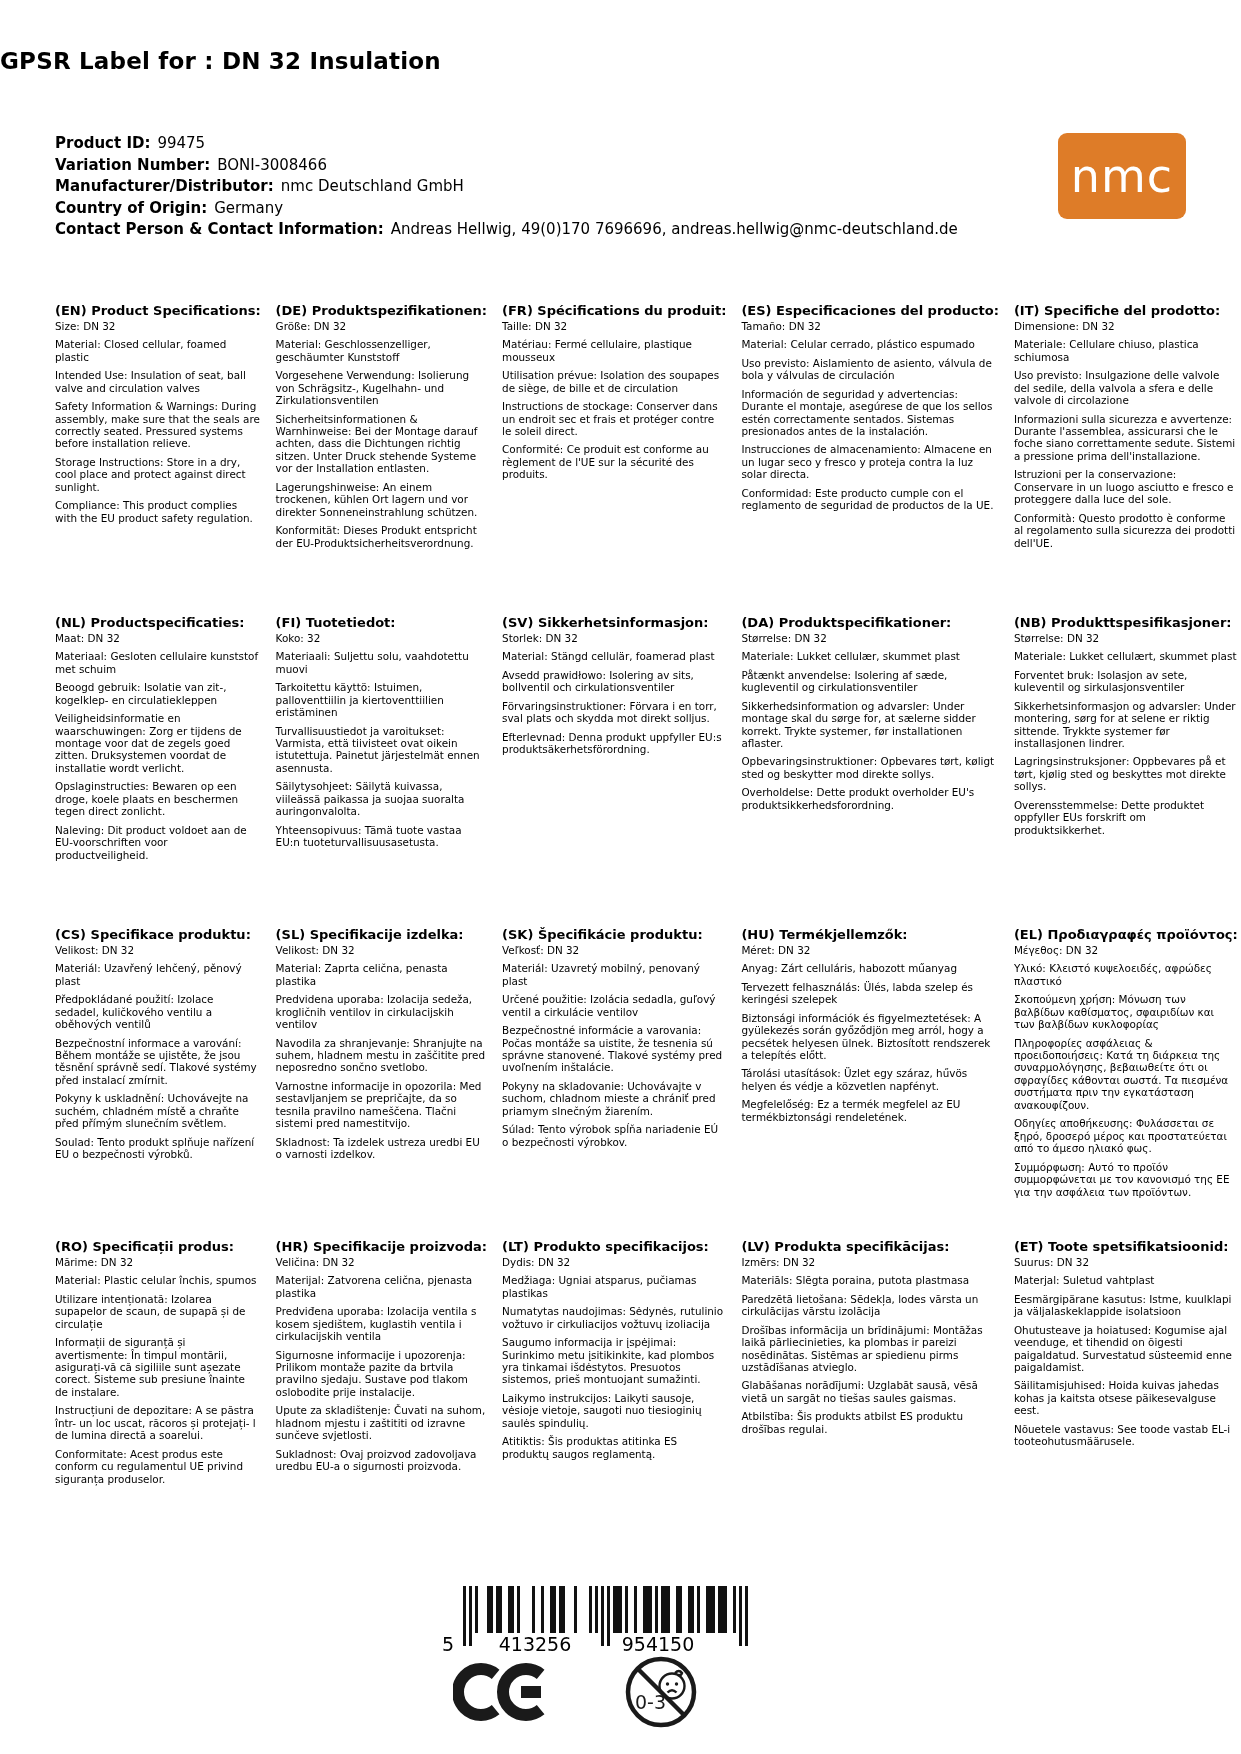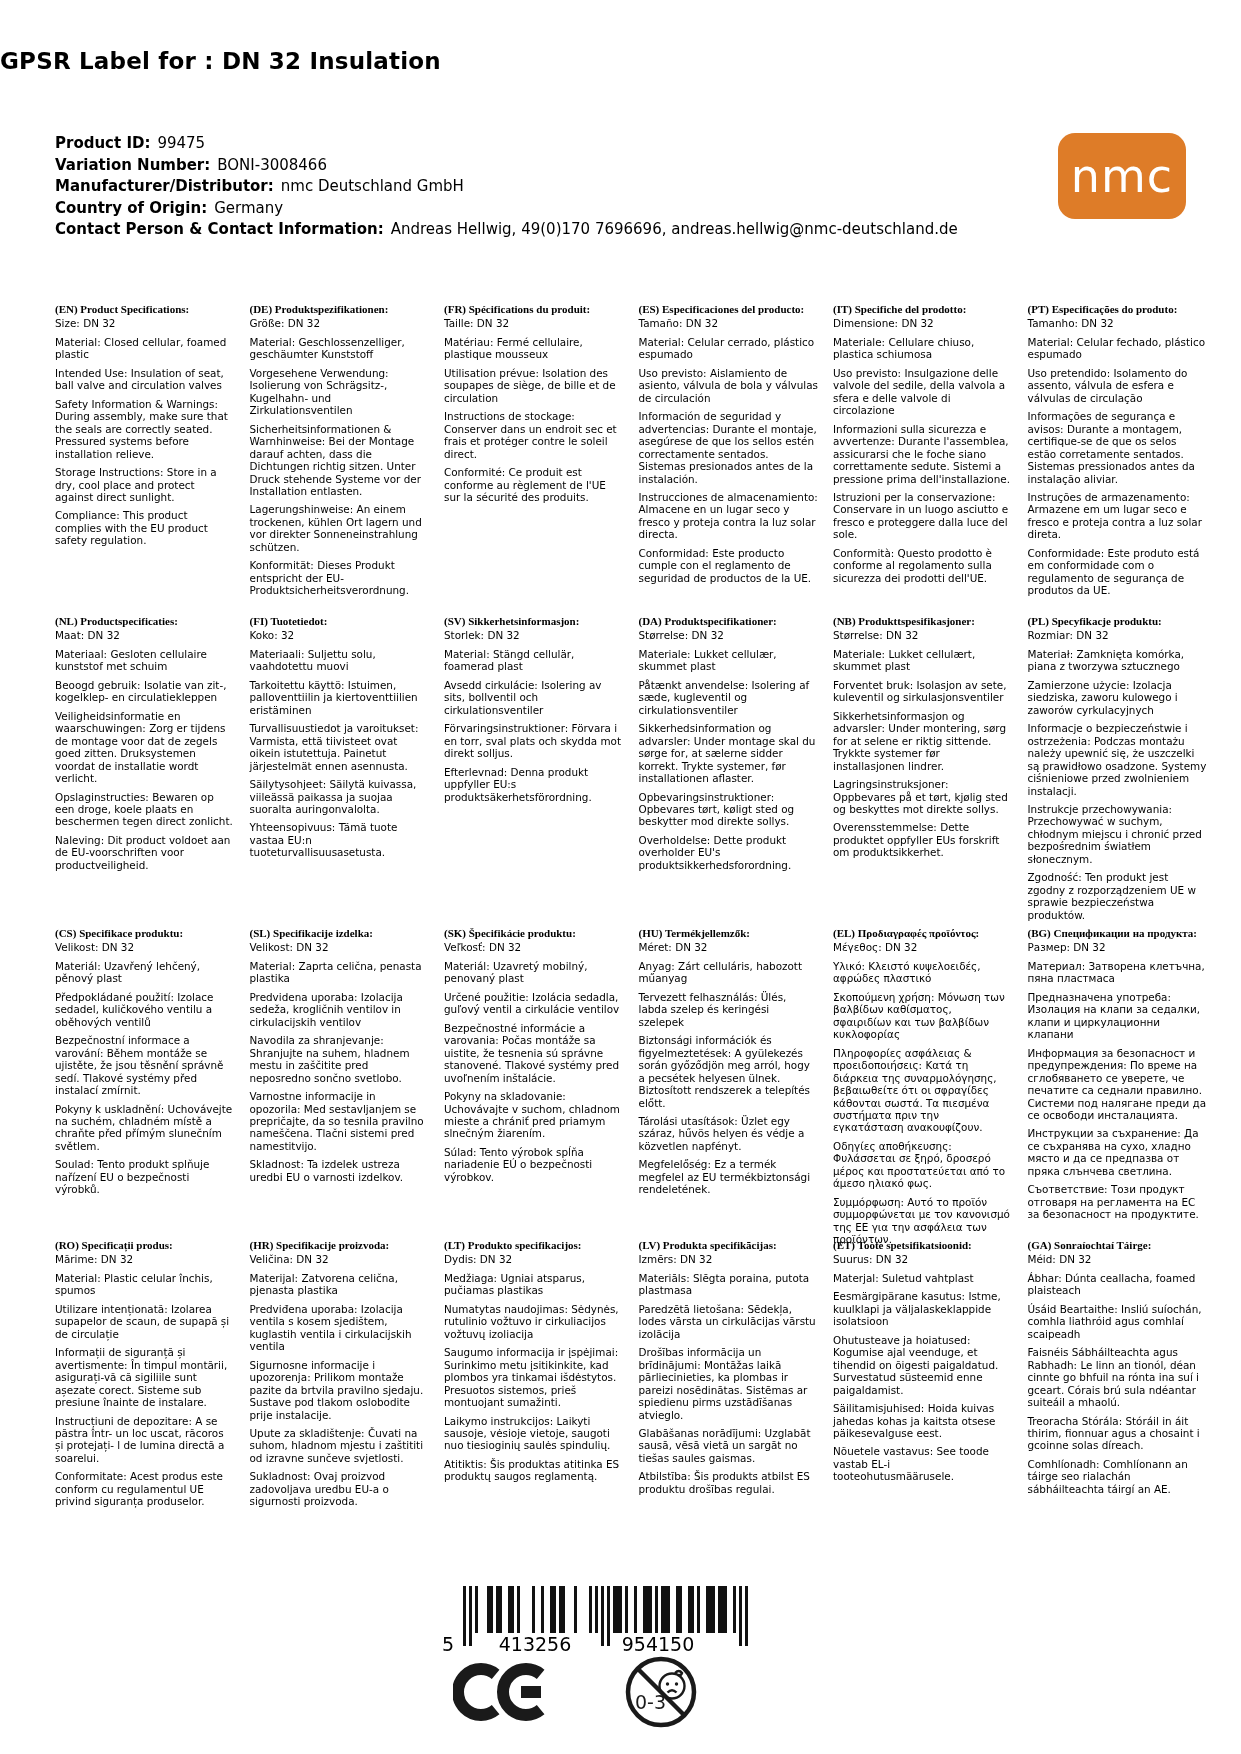--- a/index.html
+++ b/index.html
@@ -4,26 +4,26 @@
 <style>
   html,body{margin:0;padding:0;background:#ffffff;}
   .page{position:relative;width:1241px;height:1754px;background:#fff;color:#000;
         font-family:"DejaVu Sans","Liberation Sans",sans-serif;overflow:hidden;}
   .title{position:absolute;top:48px;left:0;right:0;
          font-size:23px;font-weight:bold;letter-spacing:0.2px;}
   .info{position:absolute;left:55px;top:133px;font-size:15px;line-height:21.5px;}
   .info-line b{font-weight:bold;}
   .info-line .val{margin-left:7px;}
   .logo{position:absolute;left:1058px;top:133px;width:128px;height:86px;
-        background:#de7c28;border-radius:17px;display:flex;align-items:center;justify-content:center;}
+        background:#de7c28;border-radius:9px;display:flex;align-items:center;justify-content:center;}
   .logo span{color:#fff;font-size:46px;line-height:1;letter-spacing:1px;}
   .grid{position:absolute;left:55px;top:303px;width:1152px;display:grid;
         grid-template-columns:repeat(6,1fr);column-gap:15px;grid-auto-rows:312px;}
   .cell{font-size:10.4px;line-height:1.2;overflow:visible;}
-  .cell h3{font-size:11px;font-weight:bold;margin:0 0 1px 0;white-space:nowrap;font-family:Liberation Serif, serif;}
+  .cell h3{font-size:13px;font-weight:bold;margin:0 0 1px 0;white-space:nowrap;}
   .cell p{margin:0 0 6px 0;}
   .bc-num{position:absolute;top:1633px;font-size:19px;text-align:center;}
   .footer-icons svg{position:absolute;}
 </style>
 </head>
 <body>
 
 <div class="page">
 
   <div class="title">GPSR Label for : DN 32 Insulation</div>
@@ -109,21 +109,21 @@
         <p>Materiaali: Suljettu solu, vaahdotettu muovi</p>
         <p>Tarkoitettu käyttö: Istuimen, palloventtiilin ja kiertoventtiilien eristäminen</p>
         <p>Turvallisuustiedot ja varoitukset: Varmista, että tiivisteet ovat oikein istutettuja. Painetut järjestelmät ennen asennusta.</p>
         <p>Säilytysohjeet: Säilytä kuivassa, viileässä paikassa ja suojaa suoralta auringonvalolta.</p>
         <p>Yhteensopivuus: Tämä tuote vastaa EU:n tuoteturvallisuusasetusta.</p>
       </div>
       <div class="cell">
         <h3>(SV) Sikkerhetsinformasjon:</h3>
         <p>Storlek: DN 32</p>
         <p>Material: Stängd cellulär, foamerad plast</p>
-        <p>Avsedd cirkulácie: Isolering av sits, bollventil och cirkulationsventiler</p>
+        <p>Avsedd prawidłowo: Isolering av sits, bollventil och cirkulationsventiler</p>
         <p>Förvaringsinstruktioner: Förvara i en torr, sval plats och skydda mot direkt solljus.</p>
         <p>Efterlevnad: Denna produkt uppfyller EU:s produktsäkerhetsförordning.</p>
       </div>
       <div class="cell">
         <h3>(DA) Produktspecifikationer:</h3>
         <p>Størrelse: DN 32</p>
         <p>Materiale: Lukket cellulær, skummet plast</p>
         <p>Påtænkt anvendelse: Isolering af sæde, kugleventil og cirkulationsventiler</p>
         <p>Sikkerhedsinformation og advarsler: Under montage skal du sørge for, at sælerne sidder korrekt. Trykte systemer, før installationen aflaster.</p>
         <p>Opbevaringsinstruktioner: Opbevares tørt, køligt sted og beskytter mod direkte sollys.</p>

